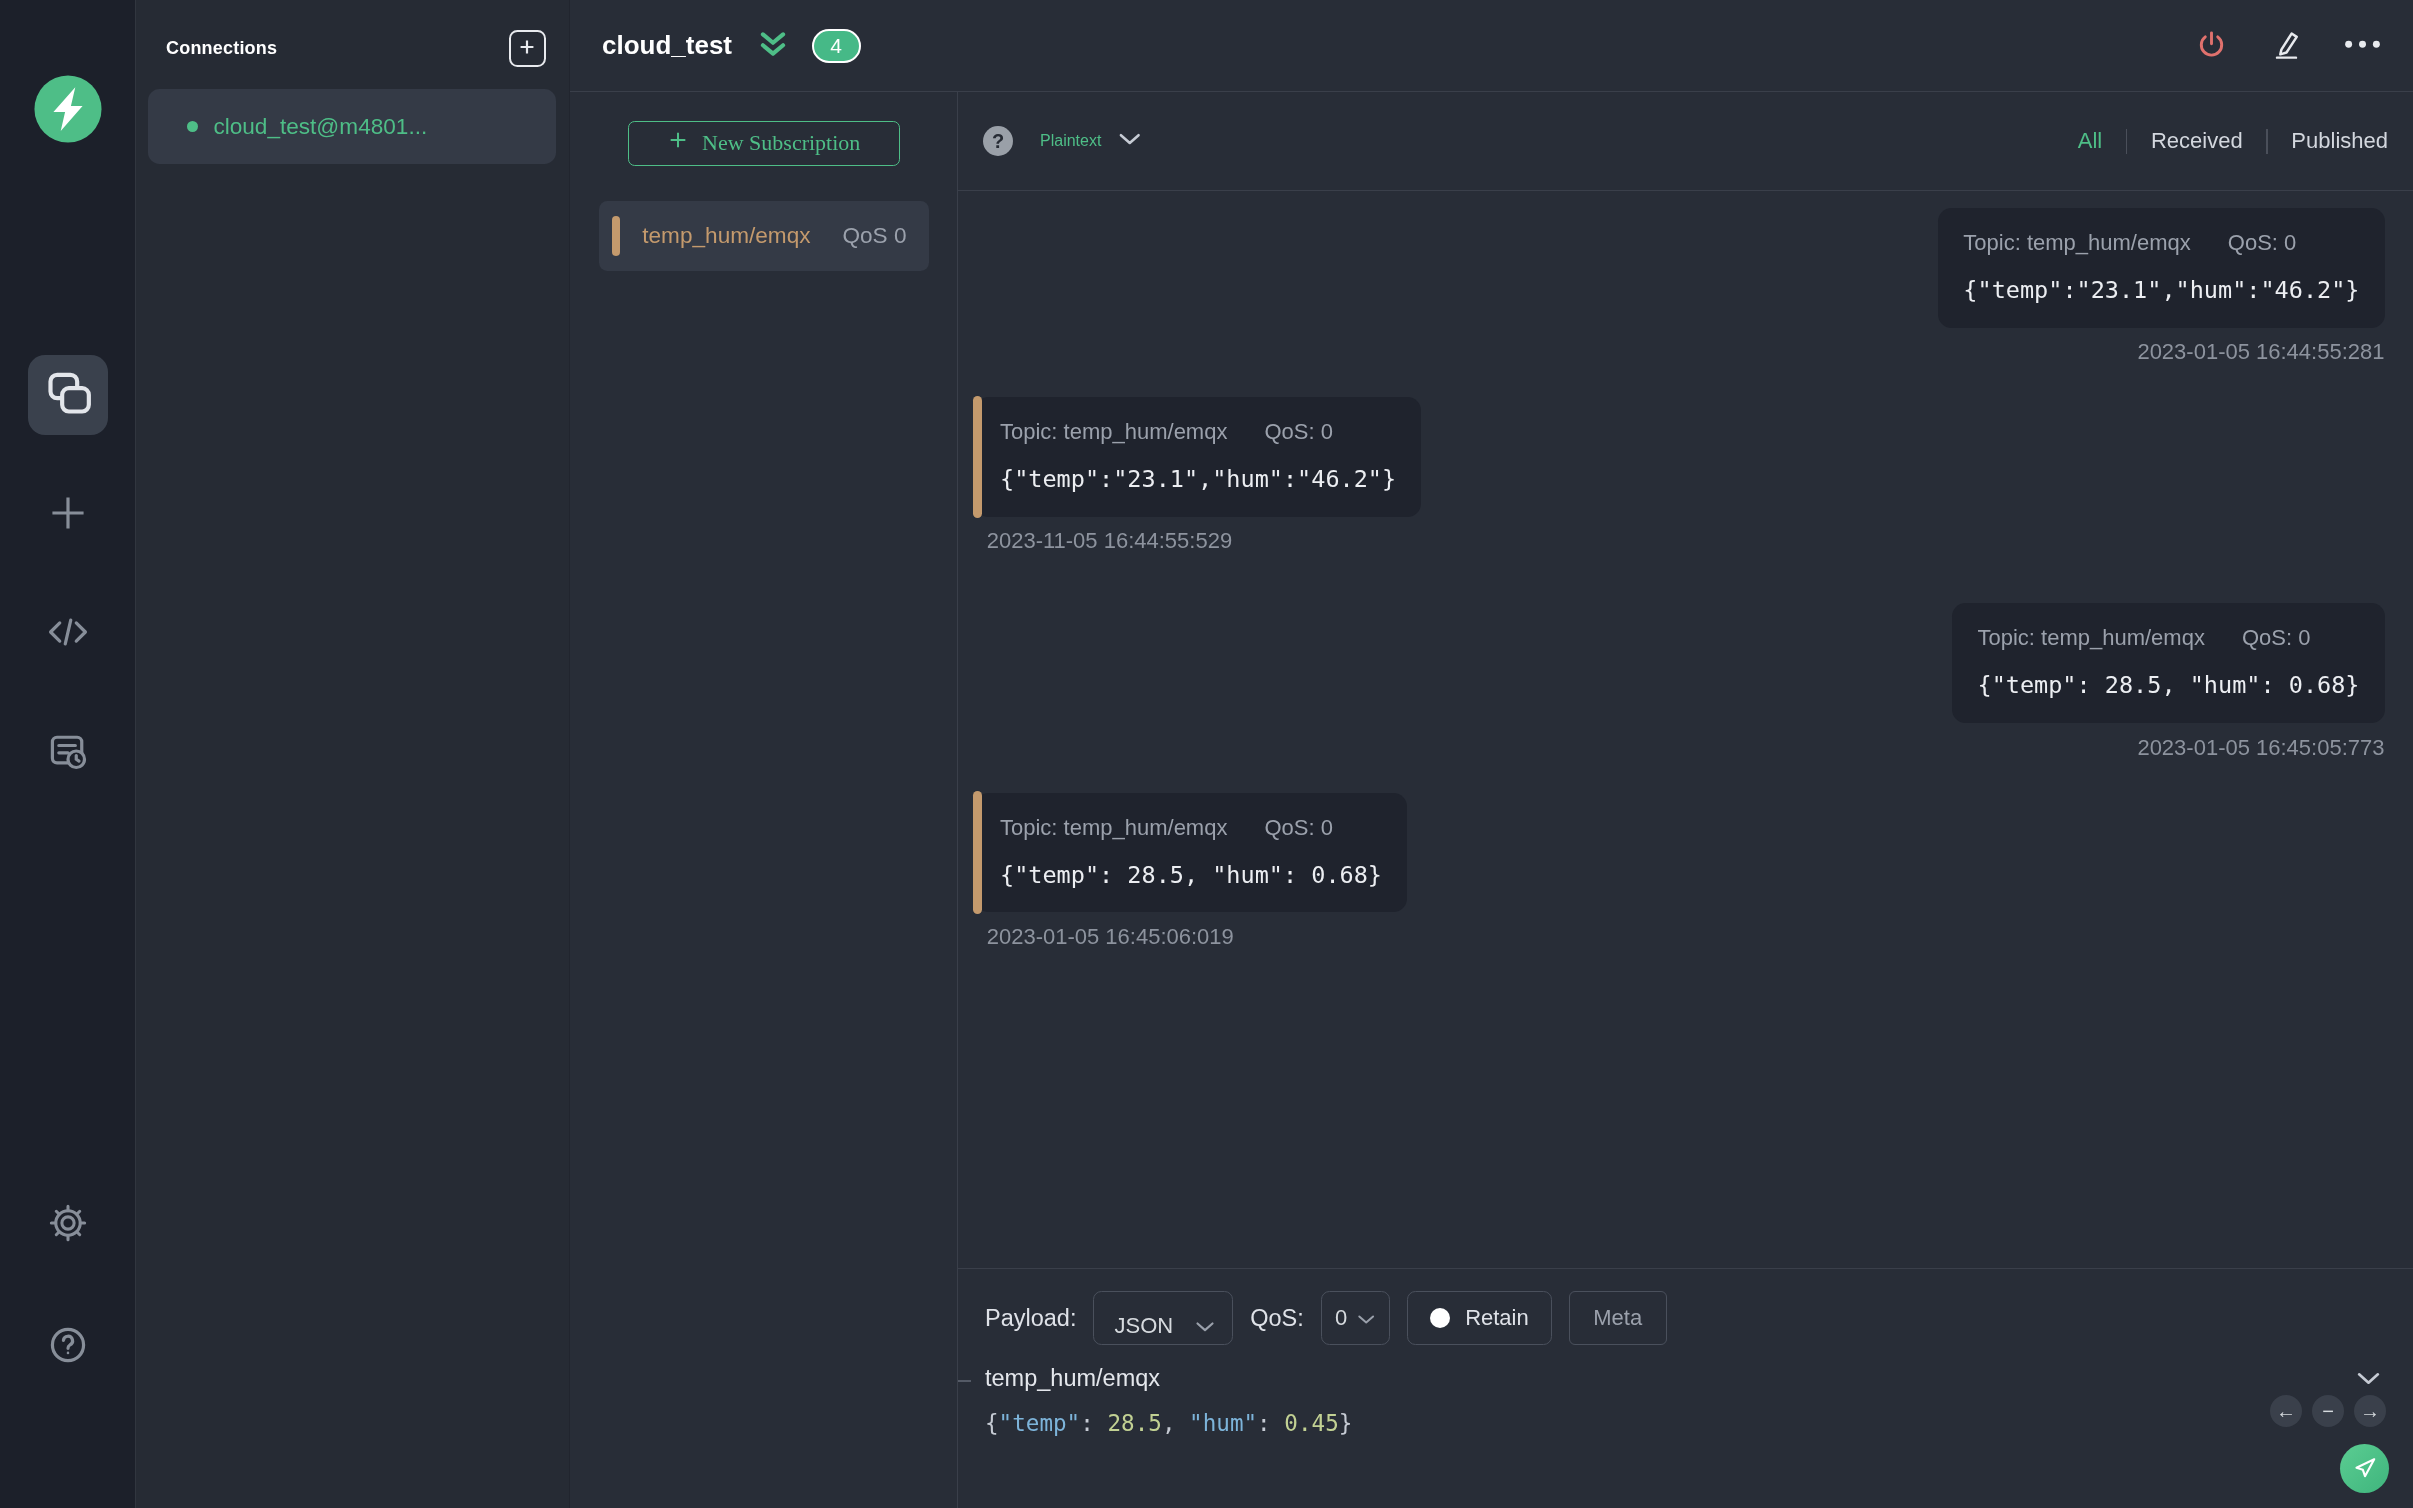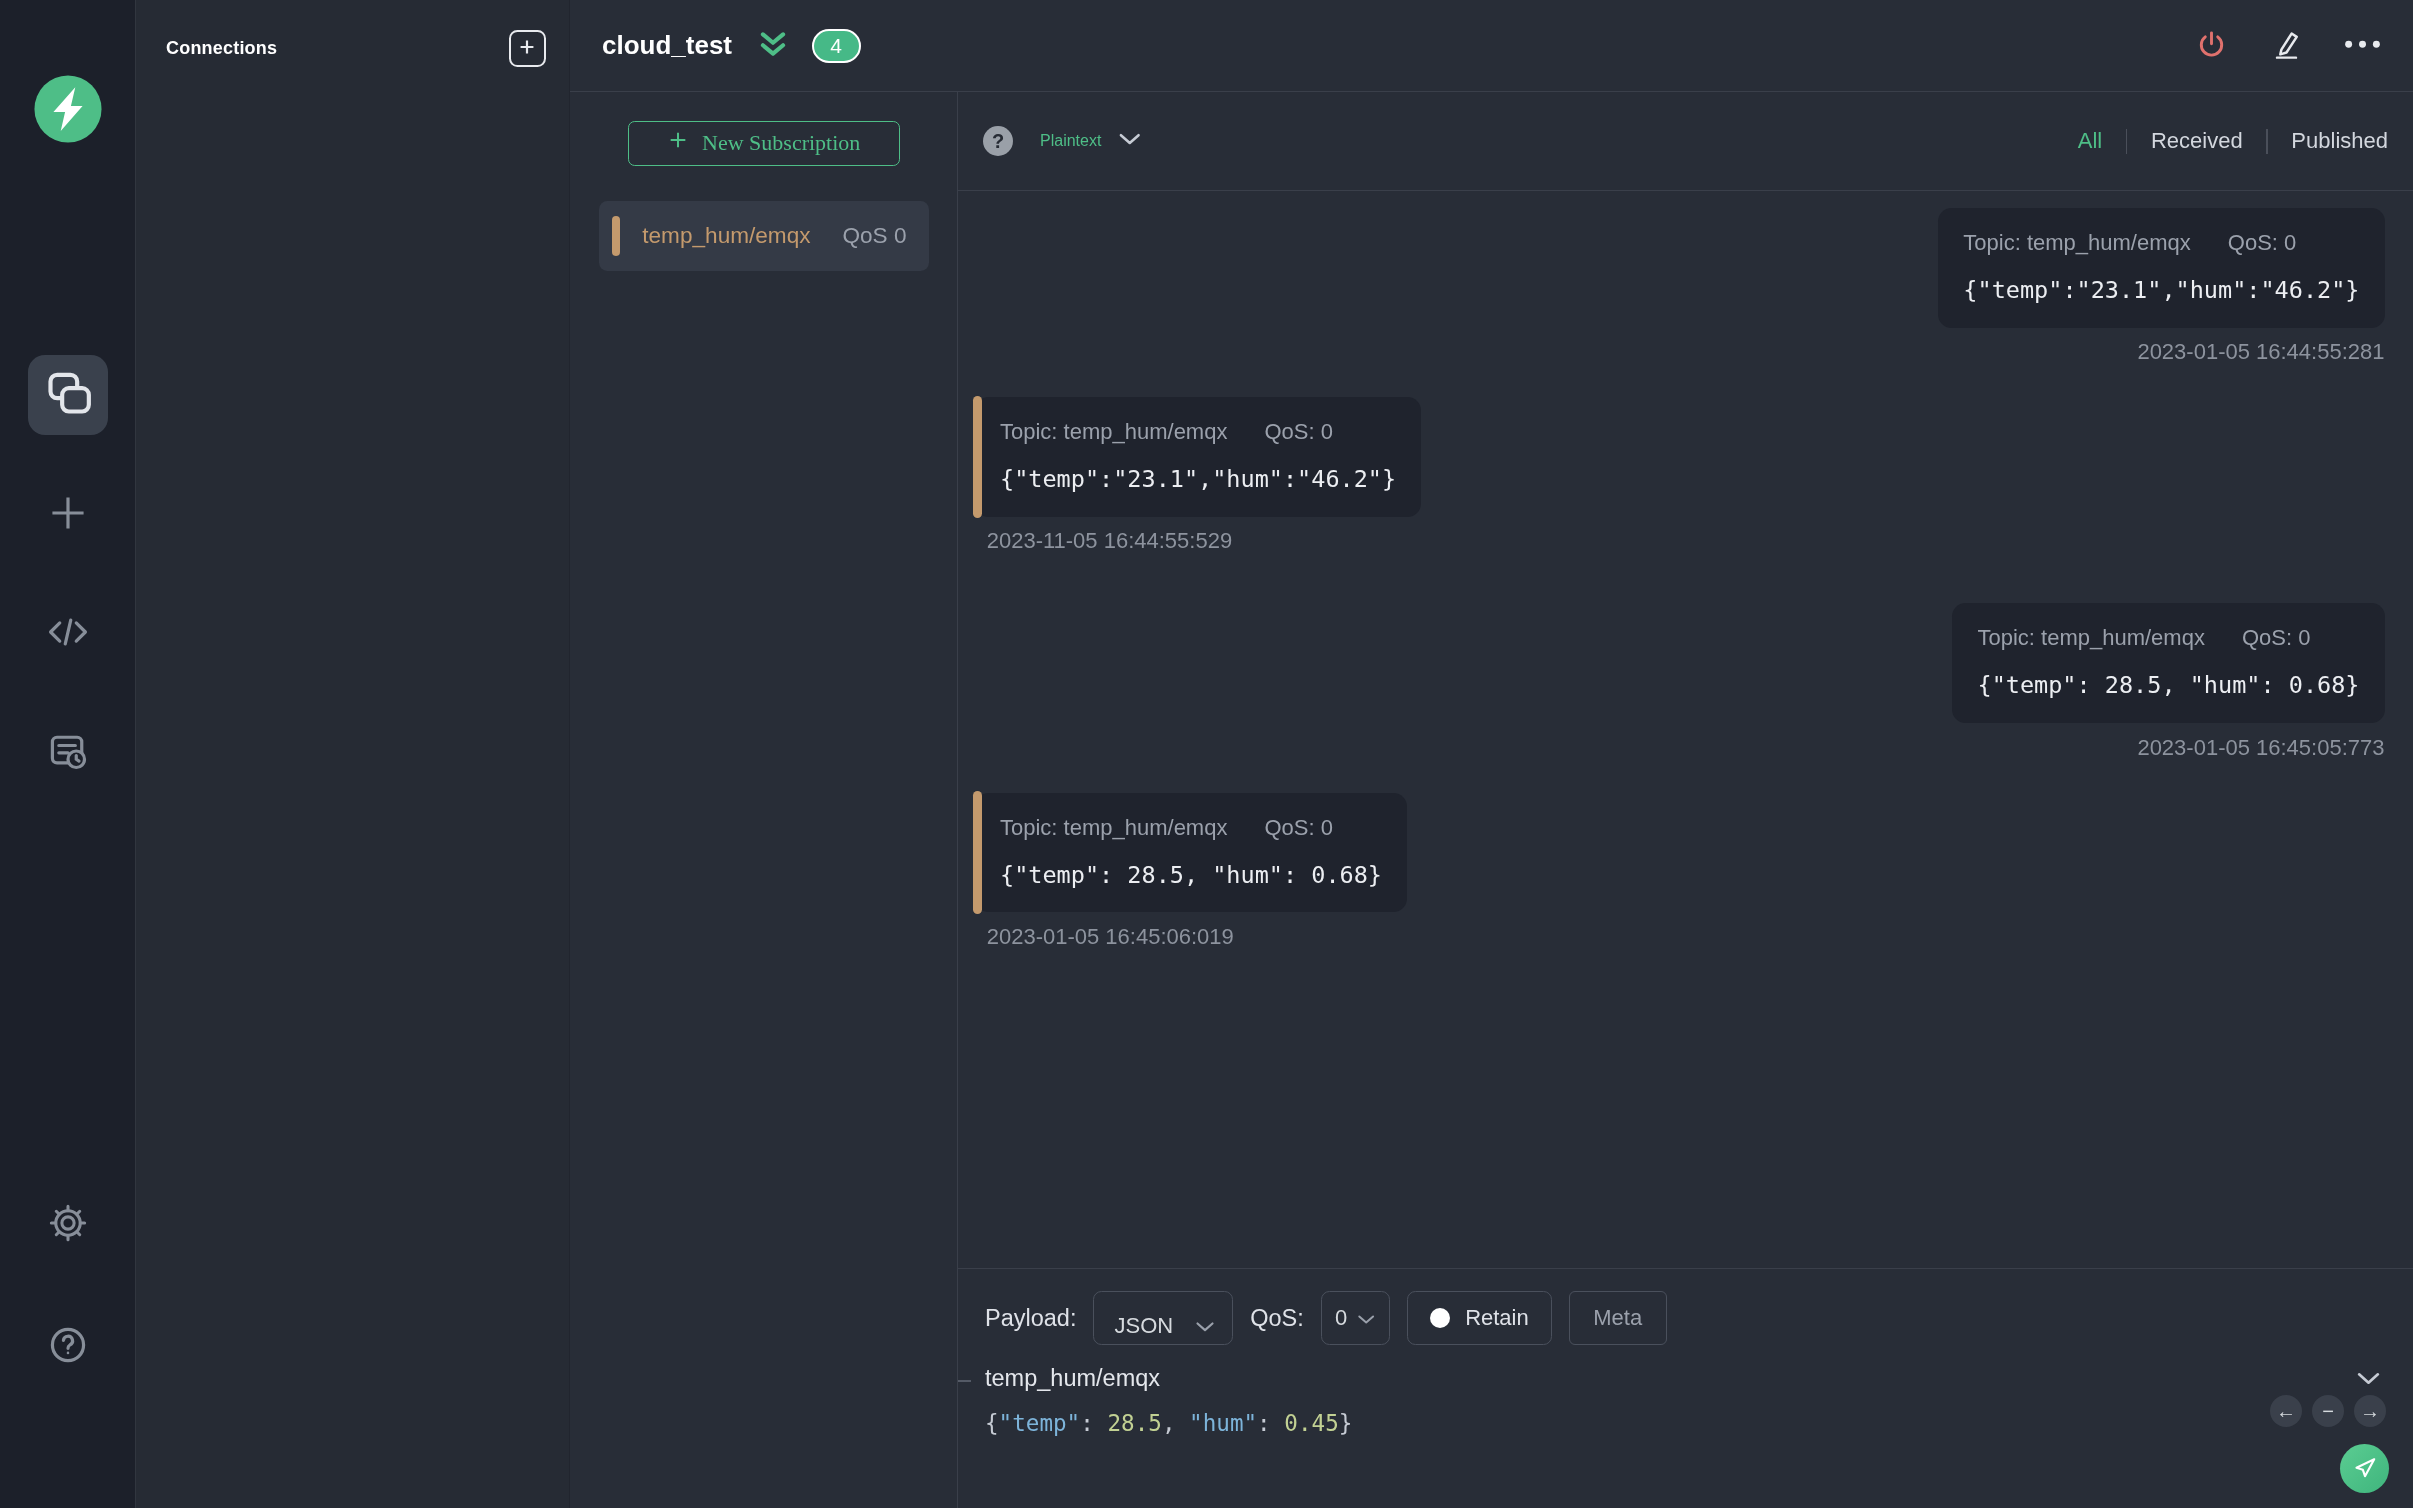--- a/index.html
+++ b/index.html
@@ -185,20 +185,24 @@
     <div class="panel-header">
       <div class="panel-title">Connections</div>
       <button class="plus-square">
         <span>
           <svg viewBox="0 0 24 24" width="22" height="22" stroke="#e8eaee" stroke-width="2.4" fill="none">
             <path d="M12 5 V19 M5 12 H19"></path>
           </svg>
         </span>
       </button>
     </div>
+    <div class="connection-item">
+      <span class="status-dot"></span>
+      <span class="connection-name">cloud_test@m4801...</span>
+    </div>
   </aside>
 
   <main class="main">
     <header class="topbar">
       <span class="topbar-title">cloud_test</span>
       <span class="dbl-chevron">
         <svg viewBox="0 0 40 34" width="34" height="28.5" fill="none" stroke="#4ebe87" stroke-width="5" stroke-linecap="round" stroke-linejoin="round">
           <path d="M8 4 L20 14 L32 4 M8 17 L20 27 L32 17"></path>
         </svg>
       </span>

